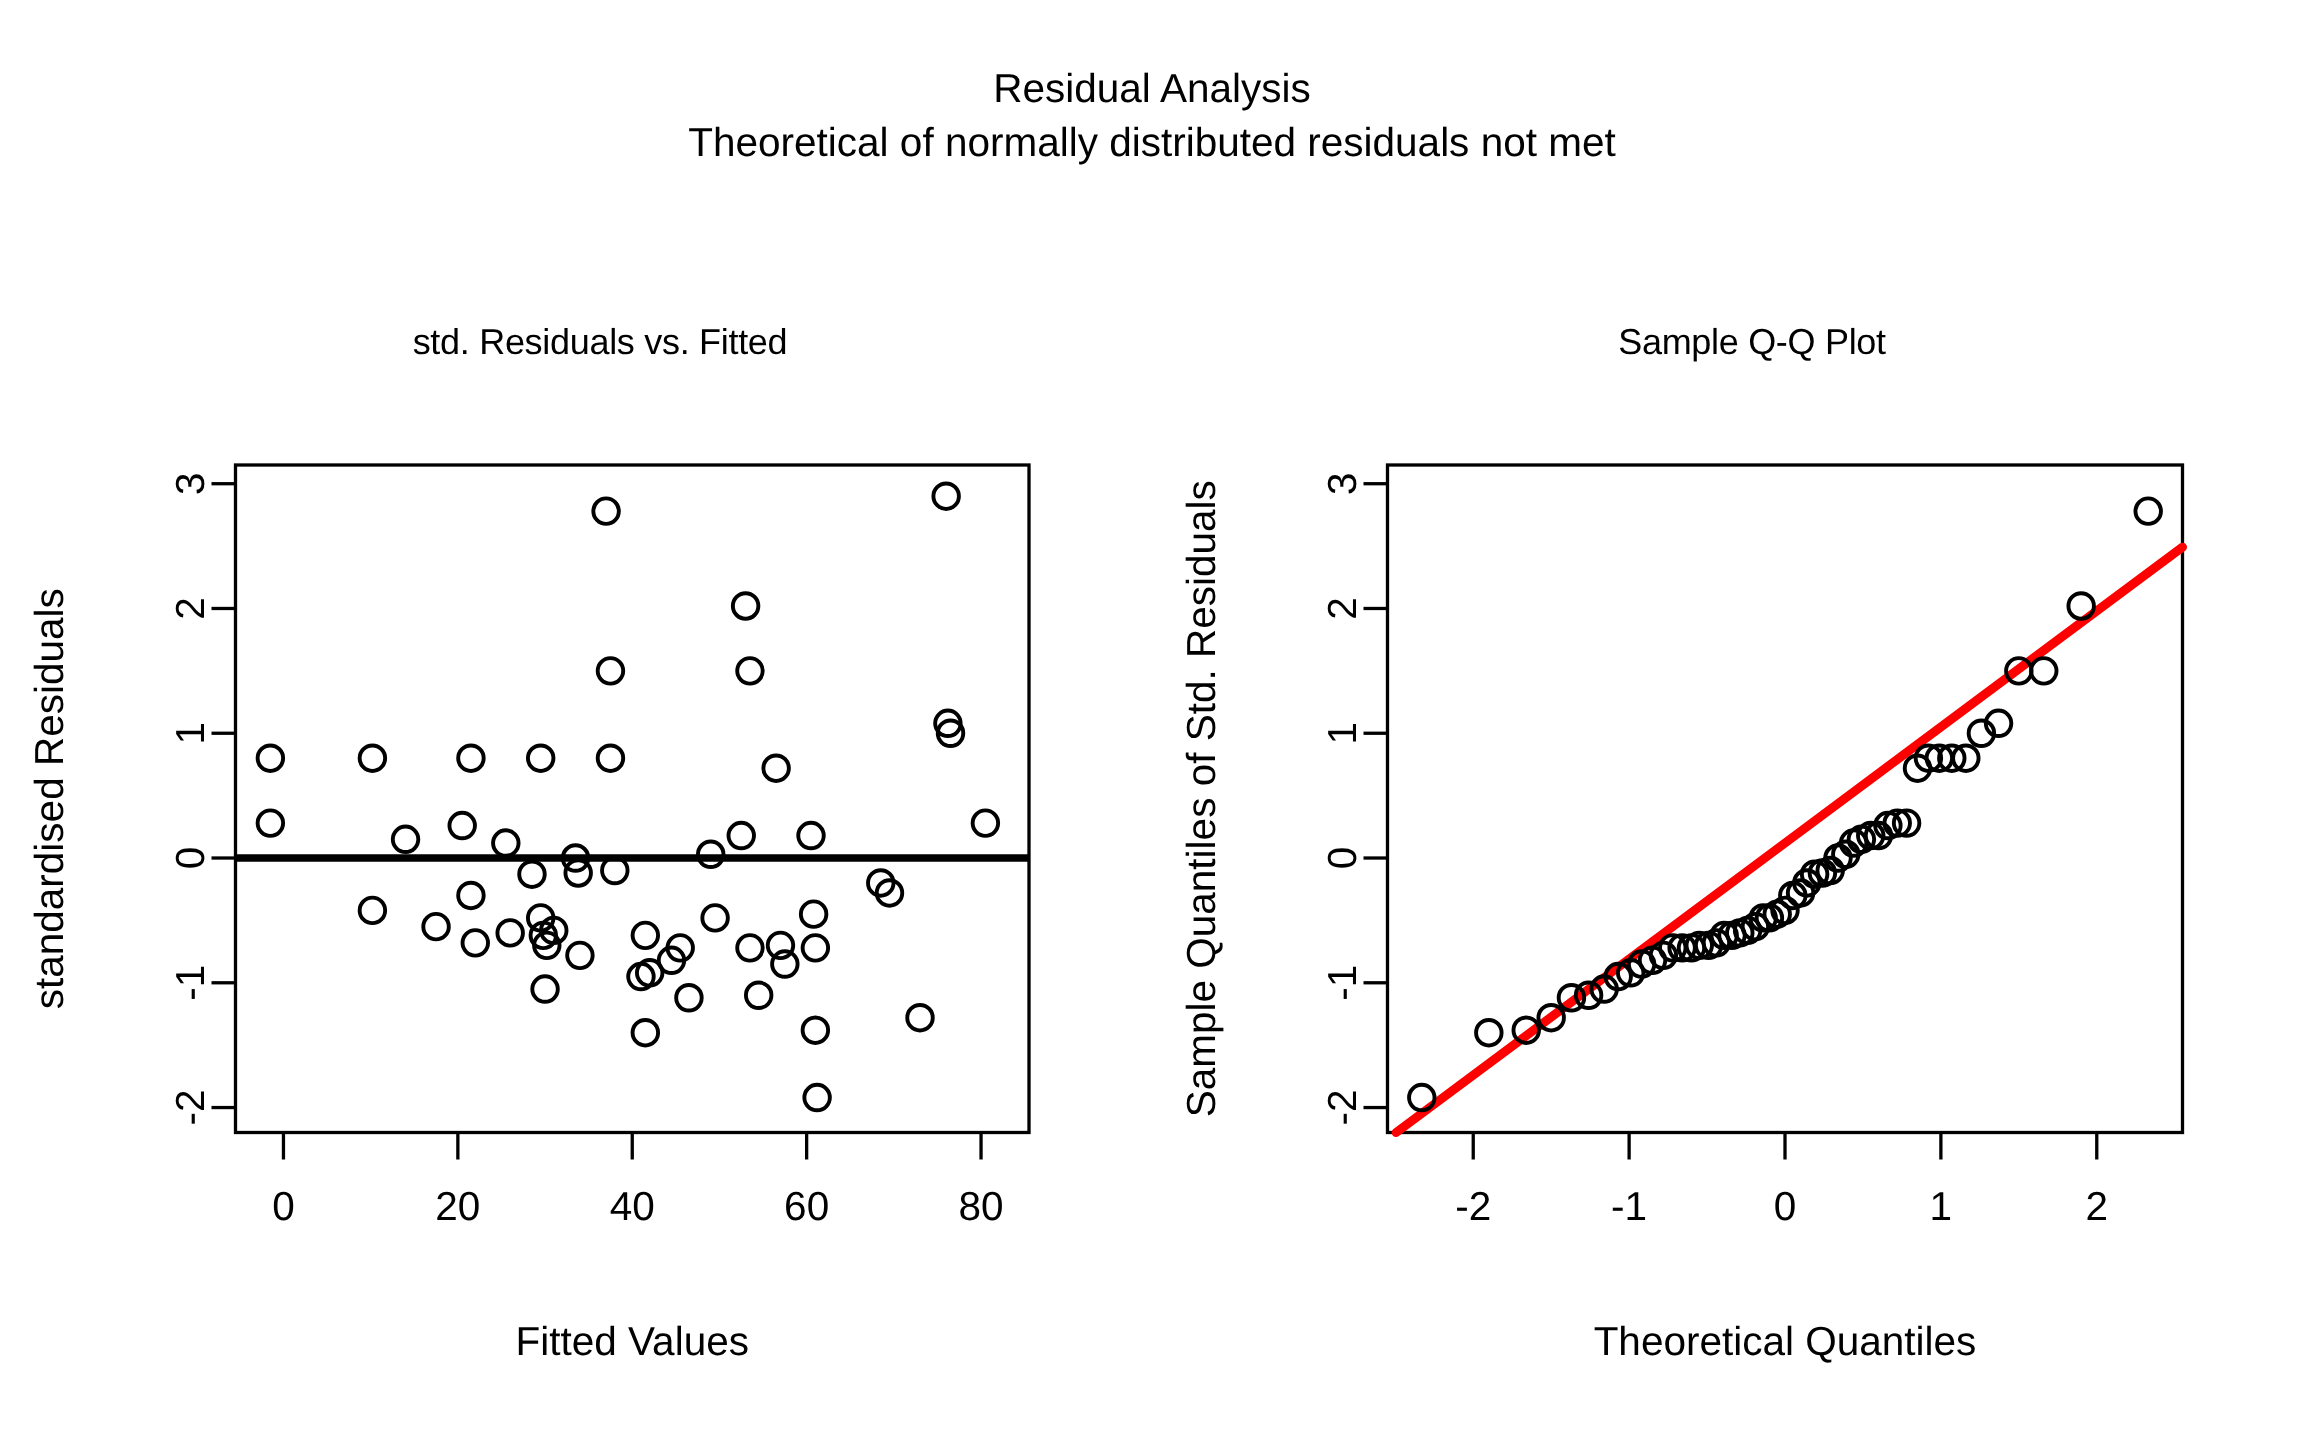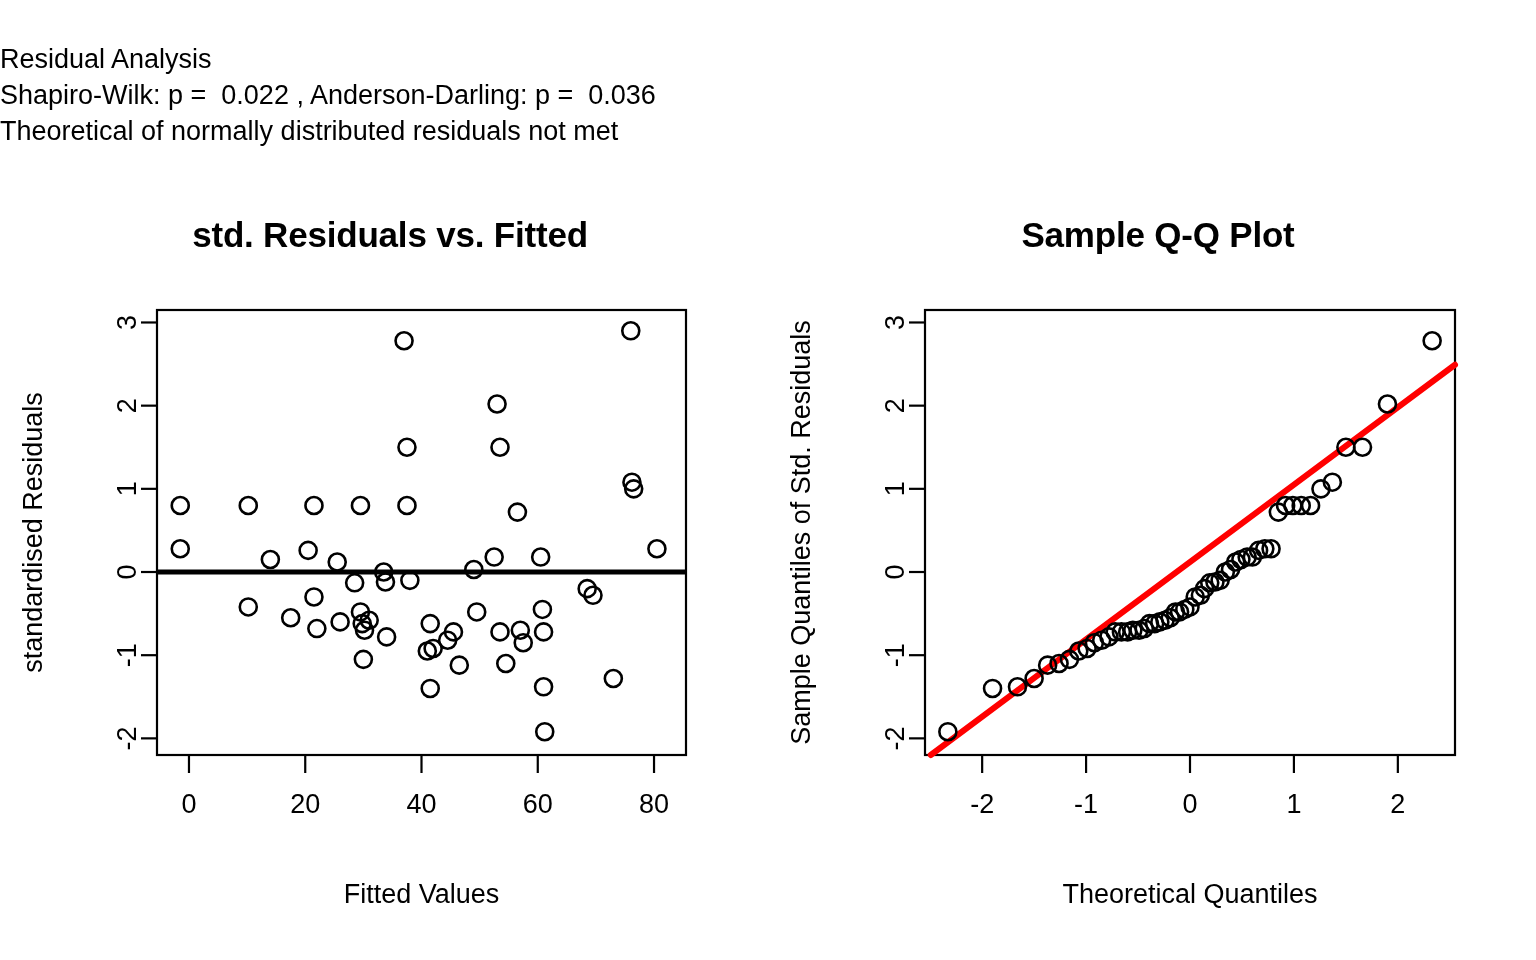--- a/index.html
+++ b/index.html
@@ -17,20 +17,21 @@
   #root {
     position: relative;
     width: 1536px;
     height: 960px;
   }
   .header {
     position: absolute;
     top: 0;
     left: 0;
     width: 1536px;
+    text-align: center;
   }
   .header-line {
     font-size: 27px;
     line-height: 36px;
     color: #000000;
     white-space: pre;
   }
   .header-line.l1 { margin-top: 41px; }
   .panels {
     position: absolute;
@@ -42,25 +43,25 @@
   .panel {
     position: absolute;
     top: 0;
     height: 960px;
   }
   .panel-left  { left: 0px;   width: 768px; }
   .panel-right { left: 768px; width: 768px; }
   .panel-title {
     position: absolute;
     top: 215px;
-    left: 6px;
+    left: 16px;
     width: 100%;
     text-align: center;
-    font-size: 35px;
-    font-weight: bold;
+    font-size: 24px;
+    font-weight: normal;
     letter-spacing: -0.2px;
   }
   svg { display: block; }
   .plot-svg {
     position: absolute;
     top: 0;
     left: 0;
   }
   text.tick {
     font-family: "Liberation Sans", sans-serif;
@@ -95,21 +96,20 @@
     stroke-linecap: round;
   }
 </style>
 </head>
 <body>
 
 <div id="root">
 
   <div class="header">
     <div class="header-line l1">Residual Analysis</div>
-    <div class="header-line">Shapiro-Wilk: p =  0.022 , Anderson-Darling: p =  0.036</div>
     <div class="header-line">Theoretical of normally distributed residuals not met</div>
   </div>
 
   <div class="panels">
 
     <div class="panel panel-left">
       <div class="panel-title">std. Residuals vs. Fitted</div>
       <svg class="plot-svg" id="svg-left" width="768" height="960">
           <rect x="157" y="310" width="529" height="445" class="frame"></rect>
           <line x1="141" y1="738.3644859813083" x2="157" y2="738.3644859813083" class="tickmark"></line>

